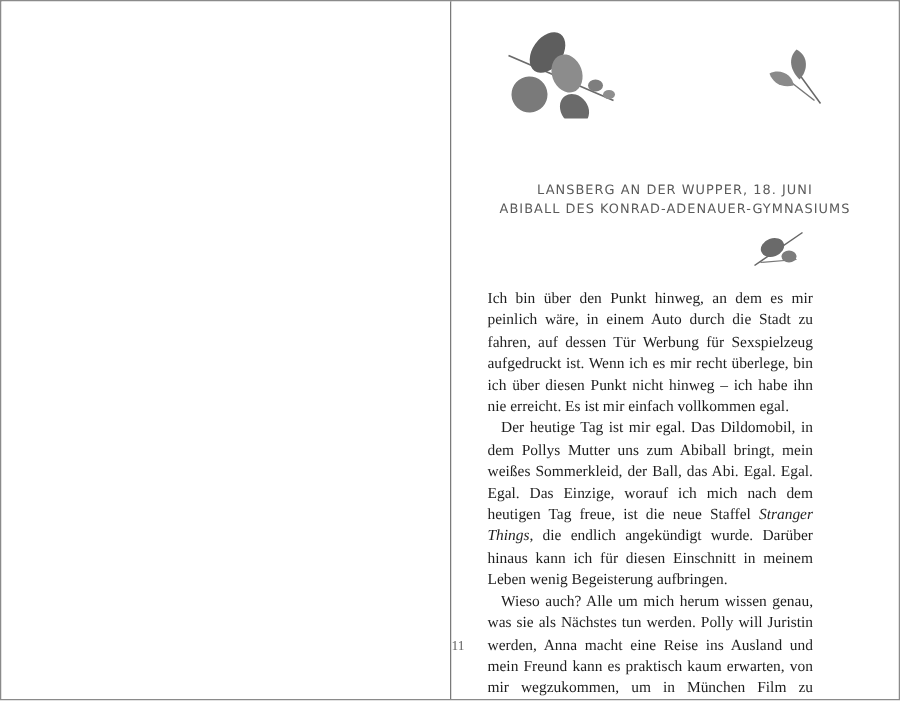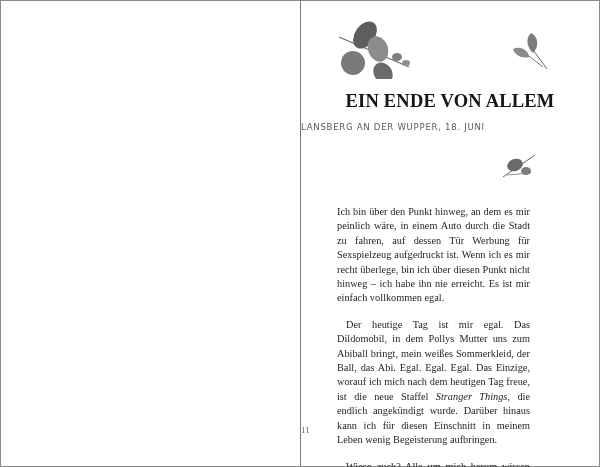--- a/index.html
+++ b/index.html
@@ -20,32 +20,32 @@
     .deco { position: absolute; }
     .deco-leaves { left: 30px; top: 16px; width: 82px; height: 62px; }
     .deco-crocus { left: 208px; top: 30px; width: 42px; height: 40px; }
     .deco-sprig { left: 198px; top: 150px; width: 38px; height: 28px; }
     .chapter-title {
       position: absolute; left: 0; width: 298px; top: 90px; text-align: center;
       font-family: "Liberation Serif", serif; font-weight: bold; font-size: 18.5px;
       letter-spacing: 0.2px; color: #161616;
     }
     .subtitle {
-      position: absolute; left: 0; width: 298px; text-align: left;
+      position: absolute; left: 0; width: 298px; text-align: center;
       font-family: "DejaVu Sans", sans-serif; font-size: 8.6px; color: #5a5a5a;
       letter-spacing: 0.7px; font-weight: normal;
     }
     .subtitle-1 { top: 121px; }
     .subtitle-2 { top: 134px; }
     .body-text {
       position: absolute; left: 24px; top: 192px; width: 217px;
       font-family: "Liberation Serif", serif; font-size: 10.3px; line-height: 14.4px;
       color: #1e1e1e; text-align: justify; hyphens: manual;
     }
-    .body-text p { margin: 12px; }
+    .body-text p { margin: 0; }
     .body-text p.indent { text-indent: 9px; }
     .body-text em { font-style: italic; }
     .page-number {
       position: absolute; left: 0; width: 298px; top: 424px; text-align: left;
       font-family: "Liberation Serif", serif; font-size: 9px; color: #666;
     }
   </style>
 </head>
 <body>
 
@@ -69,22 +69,22 @@
 
     <div class="deco deco-crocus">
       <svg width="42" height="40" viewBox="0 0 42 40">
         <line x1="22" y1="16" x2="38" y2="38" stroke="#666" stroke-width="1"></line>
         <line x1="16" y1="22" x2="34" y2="36" stroke="#777" stroke-width="1"></line>
         <path d="M22 2 C30 6 30 16 24 22 C18 16 16 8 22 2 Z" fill="#7c7c7c"></path>
         <path d="M4 18 C12 14 20 20 20 26 C12 28 6 24 4 18 Z" fill="#8a8a8a"></path>
       </svg>
     </div>
 
-    <div class="chapter-title">EIN ENDE VON ALLEM</div>
     <div class="subtitle subtitle-1">LANSBERG AN DER WUPPER, 18. JUNI</div>
+    <div class="subtitle subtitle-2">ABIBALL DES KONRAD-ADENAUER-GYMNASIUMS</div>
 
     <div class="deco deco-sprig">
       <svg width="38" height="28" viewBox="0 0 38 28">
         <line x1="4" y1="26" x2="36" y2="4" stroke="#666" stroke-width="1"></line>
         <line x1="8" y1="24" x2="32" y2="22" stroke="#777" stroke-width="0.8"></line>
         <ellipse cx="16" cy="14" rx="8" ry="6" transform="rotate(-20 16 14)" fill="#6a6a6a"></ellipse>
         <ellipse cx="27" cy="20" rx="5" ry="4" fill="#7c7c7c"></ellipse>
       </svg>
     </div>
 

